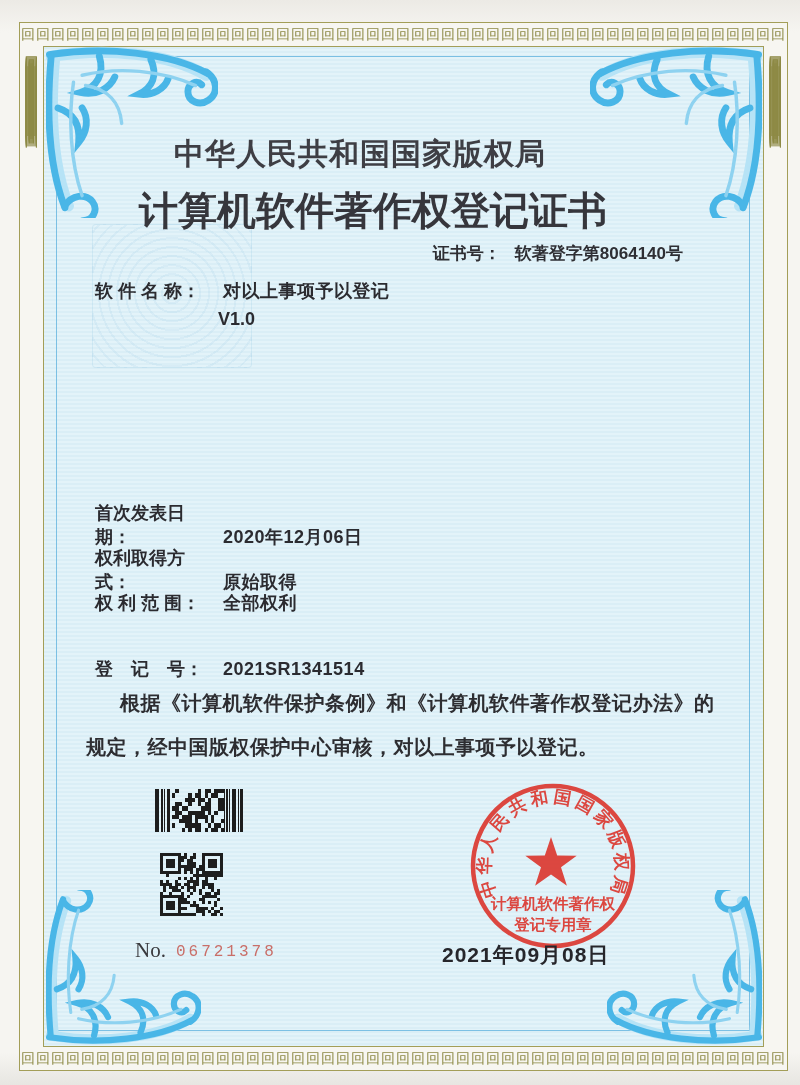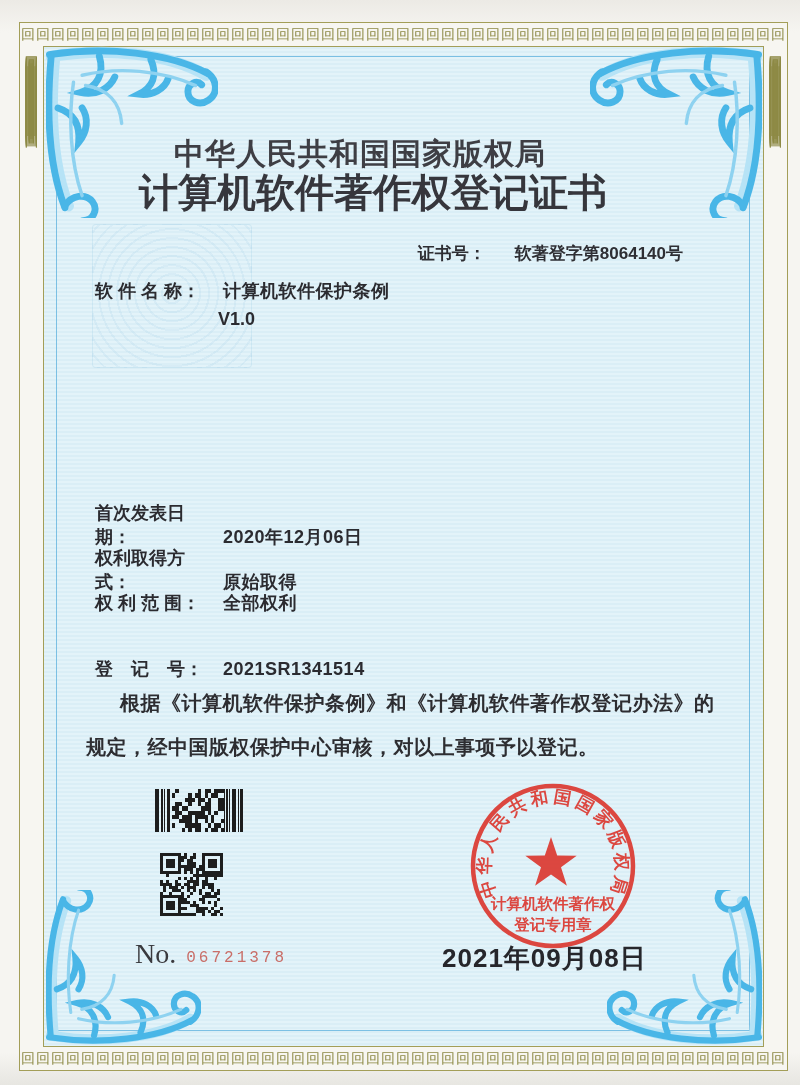--- a/index.html
+++ b/index.html
@@ -37,52 +37,52 @@
   
   .watermark{position:absolute;left:92px;top:224px;width:158px;height:142px;
     border:1px solid rgba(150,200,225,.35);border-radius:4px;
     background:repeating-radial-gradient(circle at 50% 48%,rgba(120,180,215,.16) 0 2px,rgba(120,180,215,0) 2px 9px);
     opacity:.7;}
   
   .content{position:absolute;inset:0;color:#2d2d31;}
   .authority{position:absolute;top:134px;left:0;right:80px;text-align:center;
     font-family:"Liberation Serif", serif;font-weight:bold;font-size:30px;
     letter-spacing:1px;color:#3e3e44;}
-  .doc-title{position:absolute;top:166px;left:0;right:54px;text-align:center;
+  .doc-title{position:absolute;top:184px;left:0;right:54px;text-align:center;
     font-family:Liberation Mono, monospace;font-weight:bold;font-size:39px;
     letter-spacing:0px;color:#36363c;}
   .cert-no{position:absolute;top:242px;right:117px;font-size:17px;font-weight:bold;
     color:#2e2e33;}
-  .cert-no .lab{margin-right:29px;}
+  .cert-no .lab{margin-right:14px;}
   .field-row{position:absolute;left:95px;font-size:18px;font-weight:bold;color:#2b2b30;}
   .field-row .flabel{display:inline-block;width:118px;}
   .field-row .fvalue{display:inline-block;margin-left:5px;letter-spacing:.5px;}
   .ver-line{position:absolute;left:218px;font-size:18px;font-weight:bold;color:#2b2b30;}
   .stmt{position:absolute;font-size:20px;font-weight:600;color:#2d2d31;letter-spacing:.5px;}
   
   .barcode{position:absolute;left:155px;top:789px;width:118px;height:43px;
     display:flex;align-items:stretch;}
   .barcode .bars{display:flex;align-items:stretch;}
   .barcode .bar{background:#1d1d1d;}
   .barcode .gap{background:transparent;}
   .barcode .matrix{display:grid;width:52px;
     grid-template-columns:repeat(16,1fr);grid-template-rows:repeat(10,1fr);}
   .barcode .matrix i{display:block;}
   .barcode .matrix i.on{background:#1d1d1d;}
   .qr{position:absolute;left:160px;top:853px;width:63px;height:63px;
     display:grid;grid-template-columns:repeat(21,1fr);grid-template-rows:repeat(21,1fr);}
   .qr i{display:block;}
   .qr i.on{background:#1e1e1e;}
   .serial{position:absolute;left:135px;top:938px;}
-  .serial .pfx{font-family:"Liberation Serif", serif;font-size:28px;color:#3a3a3e;}
+  .serial .pfx{font-family:"Liberation Serif", serif;font-size:21px;color:#3a3a3e;}
   .serial .num{font-family:"Liberation Mono", monospace;font-size:16px;
     letter-spacing:3px;color:#c96e68;margin-left:10px;vertical-align:1px;}
   
   .stamp{position:absolute;left:463px;top:778px;width:180px;height:180px;opacity:.94;}
-  .stamp-date{position:absolute;left:442px;top:941px;font-size:26px;font-weight:bold;
+  .stamp-date{position:absolute;left:442px;top:941px;font-size:21px;font-weight:bold;
     letter-spacing:1px;color:#26262b;}
 </style>
 </head>
 <body>
 
 <div class="page">
 
   <svg width="0" height="0" style="position:absolute">
     <defs>
       <symbol id="flourish" viewBox="0 0 200 200">
@@ -140,21 +140,21 @@
 
     <div class="authority">中华人民共和国国家版权局</div>
     <div class="doc-title">计算机软件著作权登记证书</div>
 
     <div class="cert-no">
       <span class="lab">证书号：</span><span>软著登字第8064140号</span>
     </div>
 
     <div class="field-row" style="top:279px">
       <span class="flabel">软 件 名 称：</span>
-      <span class="fvalue">计算机软件保护条例</span>
+      <span class="fvalue">对以上事项予以登记</span>
     </div>
     <div class="ver-line" style="top:309px">V1.0</div>
 
 
 
     <div class="field-row" style="top:501px">
       <span class="flabel">首次发表日期：</span>
       <span class="fvalue">2020年12月06日</span>
     </div>
 

